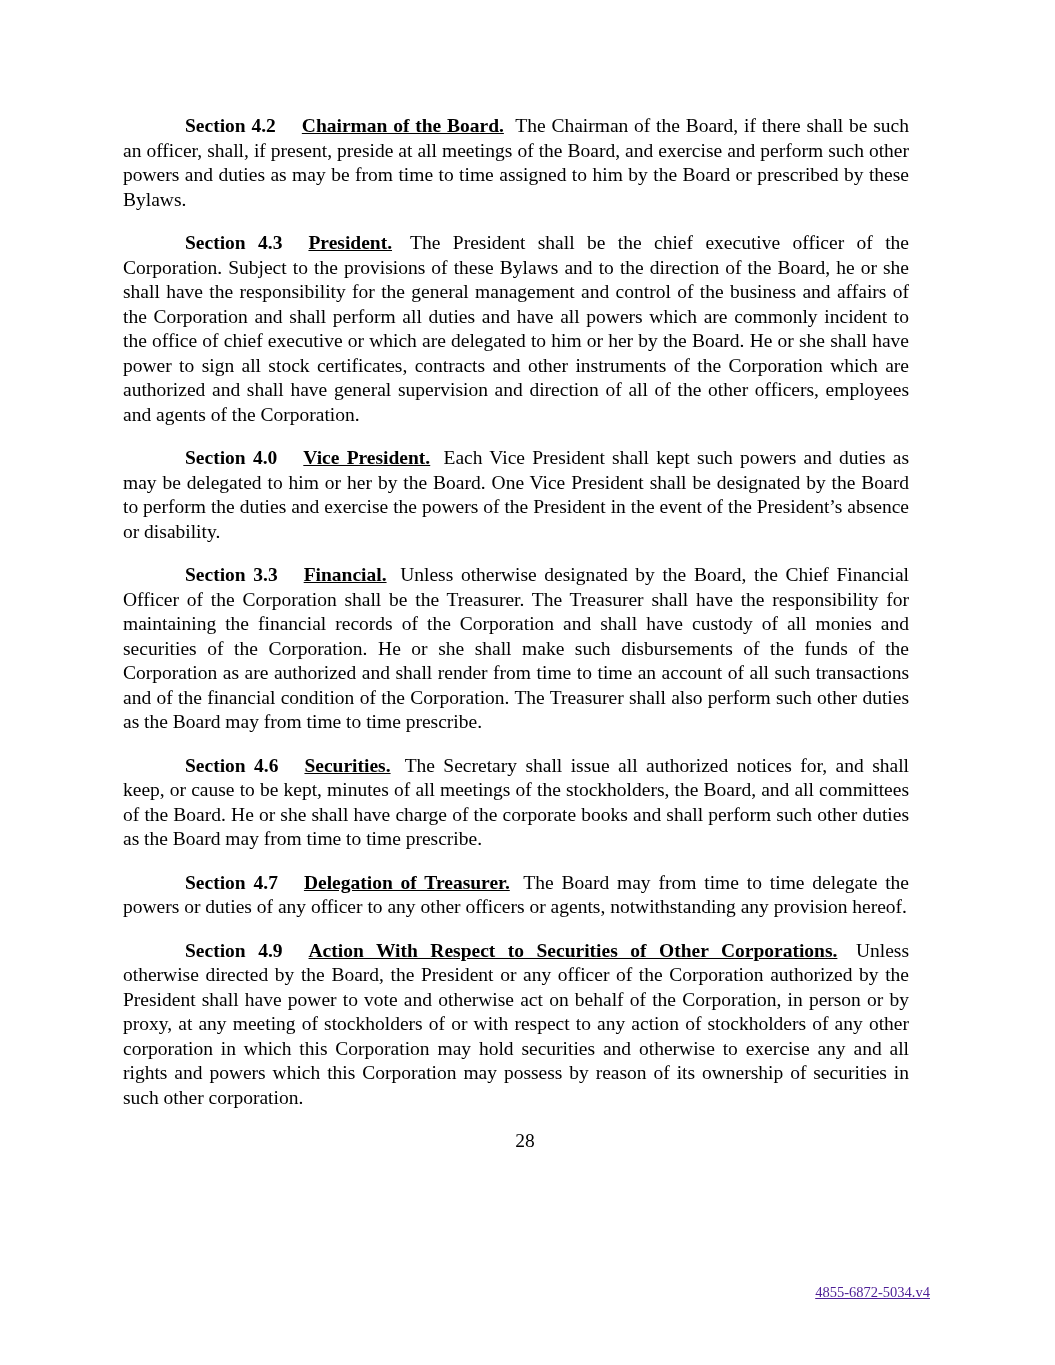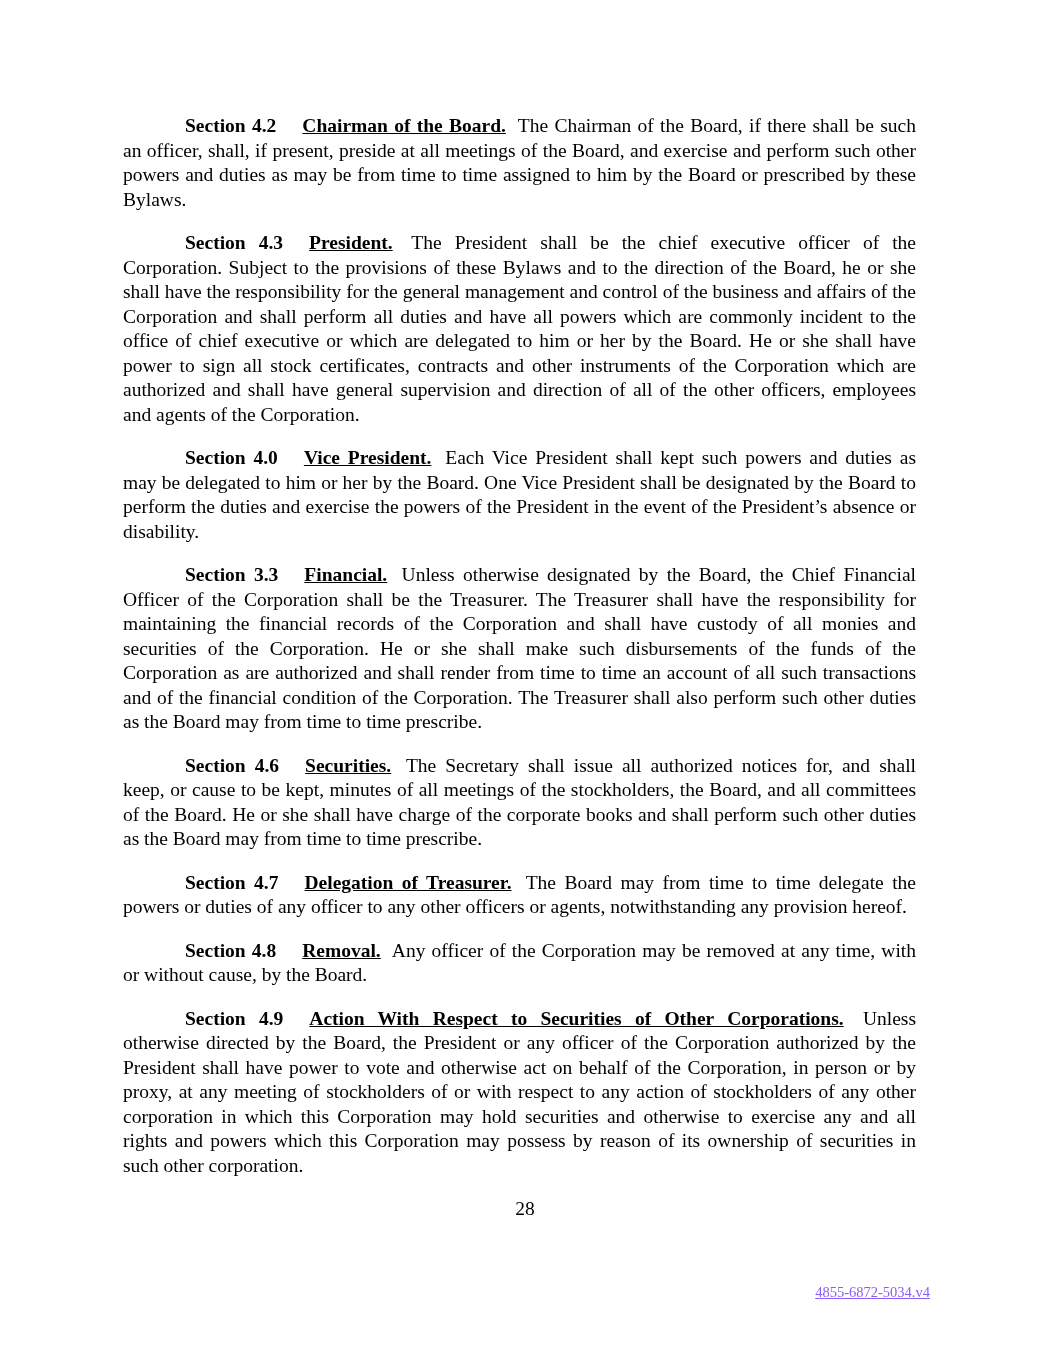--- a/index.html
+++ b/index.html
@@ -12,21 +12,21 @@
     height: 1365px;
     position: relative;
     overflow: hidden;
     font-family: "Liberation Serif", "DejaVu Serif", serif;
     color: #000000;
   }
   .content {
     padding: 114px 128px 0 123px;
   }
   p.para {
-    margin: 0 11px 19px 0;
+    margin: 0 18px 19px 0;
     text-align: justify;
     text-indent: 62px;
     font-size: 19.5px;
     line-height: 24.5px;
   }
   .sec-label {
     font-weight: bold;
   }
   .tab {
     display: inline-block;
@@ -42,21 +42,21 @@
     font-size: 19.5px;
     line-height: 24.5px;
     margin: 18px;
   }
   .doc-id {
     position: absolute;
     top: 1284px;
     right: 125px;
     font-size: 14.5px;
     line-height: 17px;
-    color: #8b5cf6;
+    color: #4c1d95;
     text-decoration: underline;
     cursor: pointer;
   }
 </style>
 </head>
 <body>
 
 <div class="content">
 
   <p class="para"><span class="sec-label">Section 4.2</span><span class="tab"></span><span class="sec-title">Chairman of the Board.</span>
@@ -70,22 +70,20 @@
 
   <p class="para"><span class="sec-label">Section 3.3</span><span class="tab"></span><span class="sec-title">Financial.</span>
     <span class="sec-body">Unless otherwise designated by the Board, the Chief Financial Officer of the Corporation shall be the Treasurer.  The Treasurer shall have the responsibility for maintaining the financial records of the Corporation and shall have custody of all monies and securities of the Corporation.  He or she shall make such disbursements of the funds of the Corporation as are authorized and shall render from time to time an account of all such transactions and of the financial condition of the Corporation.  The Treasurer shall also perform such other duties as the Board may from time to time prescribe.</span></p>
 
   <p class="para"><span class="sec-label">Section 4.6</span><span class="tab"></span><span class="sec-title">Securities.</span>
     <span class="sec-body">The Secretary shall issue all authorized notices for, and shall keep, or cause to be kept, minutes of all meetings of the stockholders, the Board, and all committees of the Board.  He or she shall have charge of the corporate books and shall perform such other duties as the Board may from time to time prescribe.</span></p>
 
   <p class="para"><span class="sec-label">Section 4.7</span><span class="tab"></span><span class="sec-title">Delegation of Treasurer.</span>
     <span class="sec-body">The Board may from time to time delegate the powers or duties of any officer to any other officers or agents, notwithstanding any provision hereof.</span></p>
 
-  <p class="para"><span class="sec-label">Section 4.8</span><span class="tab"></span><span class="sec-title">Removal.</span>
-    <span class="sec-body">Any officer of the Corporation may be removed at any time, with or without cause, by the Board.</span></p>
 
   <p class="para"><span class="sec-label">Section 4.9</span><span class="tab"></span><span class="sec-title">Action With Respect to Securities of Other Corporations.</span>
     <span class="sec-body">Unless otherwise directed by the Board, the President or any officer of the Corporation authorized by the President shall have power to vote and otherwise act on behalf of the Corporation, in person or by proxy, at any meeting of stockholders of or with respect to any action of stockholders of any other corporation in which this Corporation may hold securities and otherwise to exercise any and all rights and powers which this Corporation may possess by reason of its ownership of securities in such other corporation.</span></p>
 
   <p class="page-number">28</p>
 
 </div>
 
 <a class="doc-id">4855-6872-5034.v4</a>
 

